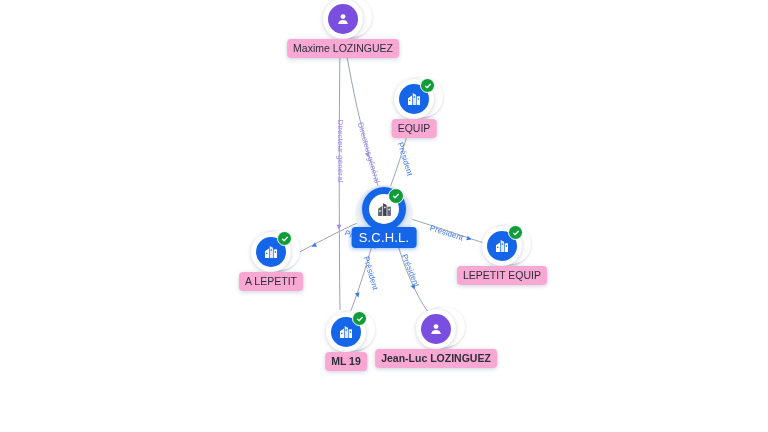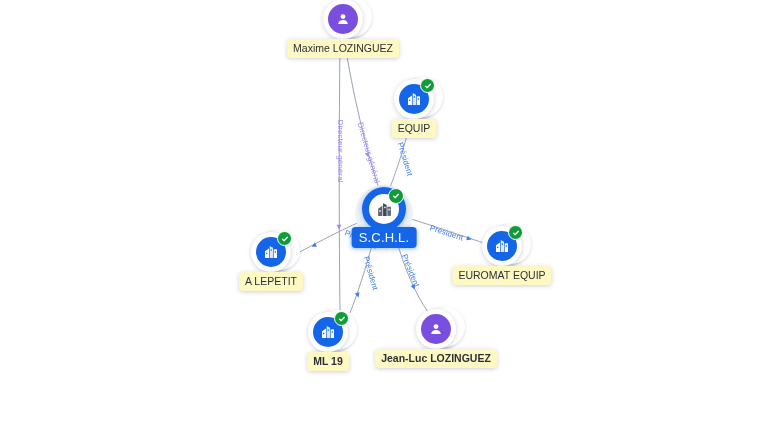--- a/index.html
+++ b/index.html
@@ -41,21 +41,21 @@
     position:absolute;right:-1px;top:-1px;width:13px;height:13px;border-radius:50%;
     background:#0f9d3a;border:1.6px solid #fff;
     display:flex;align-items:center;justify-content:center;
   }
 
   
   .chip{
     position:absolute;left:50%;transform:translateX(-50%);
     top:40px;
     white-space:nowrap;
-    background:#fef9c3;color:#2b2f38;
+    background:#f9a8d4;color:#2b2f38;
     font-size:10.5px;line-height:1;
     padding:4px 6px;border-radius:4px;
     box-shadow:0 1px 4px rgba(30,40,80,.22);
   }
   .chip.primary{
     background:#1565e8;color:#ffffff;font-size:13px;
     padding:4px 7px;border-radius:4px;letter-spacing:.2px;
     box-shadow:0 1px 4px rgba(21,101,232,.45);
   }
 
@@ -178,21 +178,21 @@
               <rect x="11.5" y="8" width="1.9" height="2.1" fill="#1565e8"></rect>
               <rect x="17.6" y="11" width="1.9" height="2.1" fill="#1565e8"></rect>
             </svg>
           </div>
           <div class="badge">
             <svg width="8" height="8" viewBox="0 0 12 12" aria-hidden="true">
               <path d="M2.3 6.2l2.3 2.3 5-5" fill="none" stroke="#ffffff" stroke-width="2" stroke-linecap="round" stroke-linejoin="round"></path>
             </svg>
           </div>
         </div>
-        <div class="chip">EUROMAT EQUIP</div>
+        <div class="chip">LEPETIT EQUIP</div>
       </div>
       <div class="node" style="left: 271px; top: 252px; text-align: right;">
         <div class="shell stack">
           <div class="disc company">
             <svg width="16" height="16" viewBox="0 0 24 24" aria-hidden="true">
               <path d="M3 21V11l6-4.2V21H3z" fill="#ffffff"></path>
               <path d="M10 21V3l5 2.6V21h-5z" fill="#dce8fb"></path>
               <path d="M16 21V8h5v13h-5z" fill="#ffffff"></path>
               <rect x="4.6" y="13" width="1.9" height="2.1" fill="#1565e8"></rect>
               <rect x="11.5" y="8" width="1.9" height="2.1" fill="#1565e8"></rect>
@@ -200,21 +200,21 @@
             </svg>
           </div>
           <div class="badge">
             <svg width="8" height="8" viewBox="0 0 12 12" aria-hidden="true">
               <path d="M2.3 6.2l2.3 2.3 5-5" fill="none" stroke="#ffffff" stroke-width="2" stroke-linecap="round" stroke-linejoin="round"></path>
             </svg>
           </div>
         </div>
         <div class="chip">A LEPETIT</div>
       </div>
-      <div class="node" style="left: 328px; top: 332px; font-weight: bold;">
+      <div class="node" style="left: 346px; top: 332px; font-weight: bold;">
         <div class="shell stack">
           <div class="disc company">
             <svg width="16" height="16" viewBox="0 0 24 24" aria-hidden="true">
               <path d="M3 21V11l6-4.2V21H3z" fill="#ffffff"></path>
               <path d="M10 21V3l5 2.6V21h-5z" fill="#dce8fb"></path>
               <path d="M16 21V8h5v13h-5z" fill="#ffffff"></path>
               <rect x="4.6" y="13" width="1.9" height="2.1" fill="#1565e8"></rect>
               <rect x="11.5" y="8" width="1.9" height="2.1" fill="#1565e8"></rect>
               <rect x="17.6" y="11" width="1.9" height="2.1" fill="#1565e8"></rect>
             </svg>

